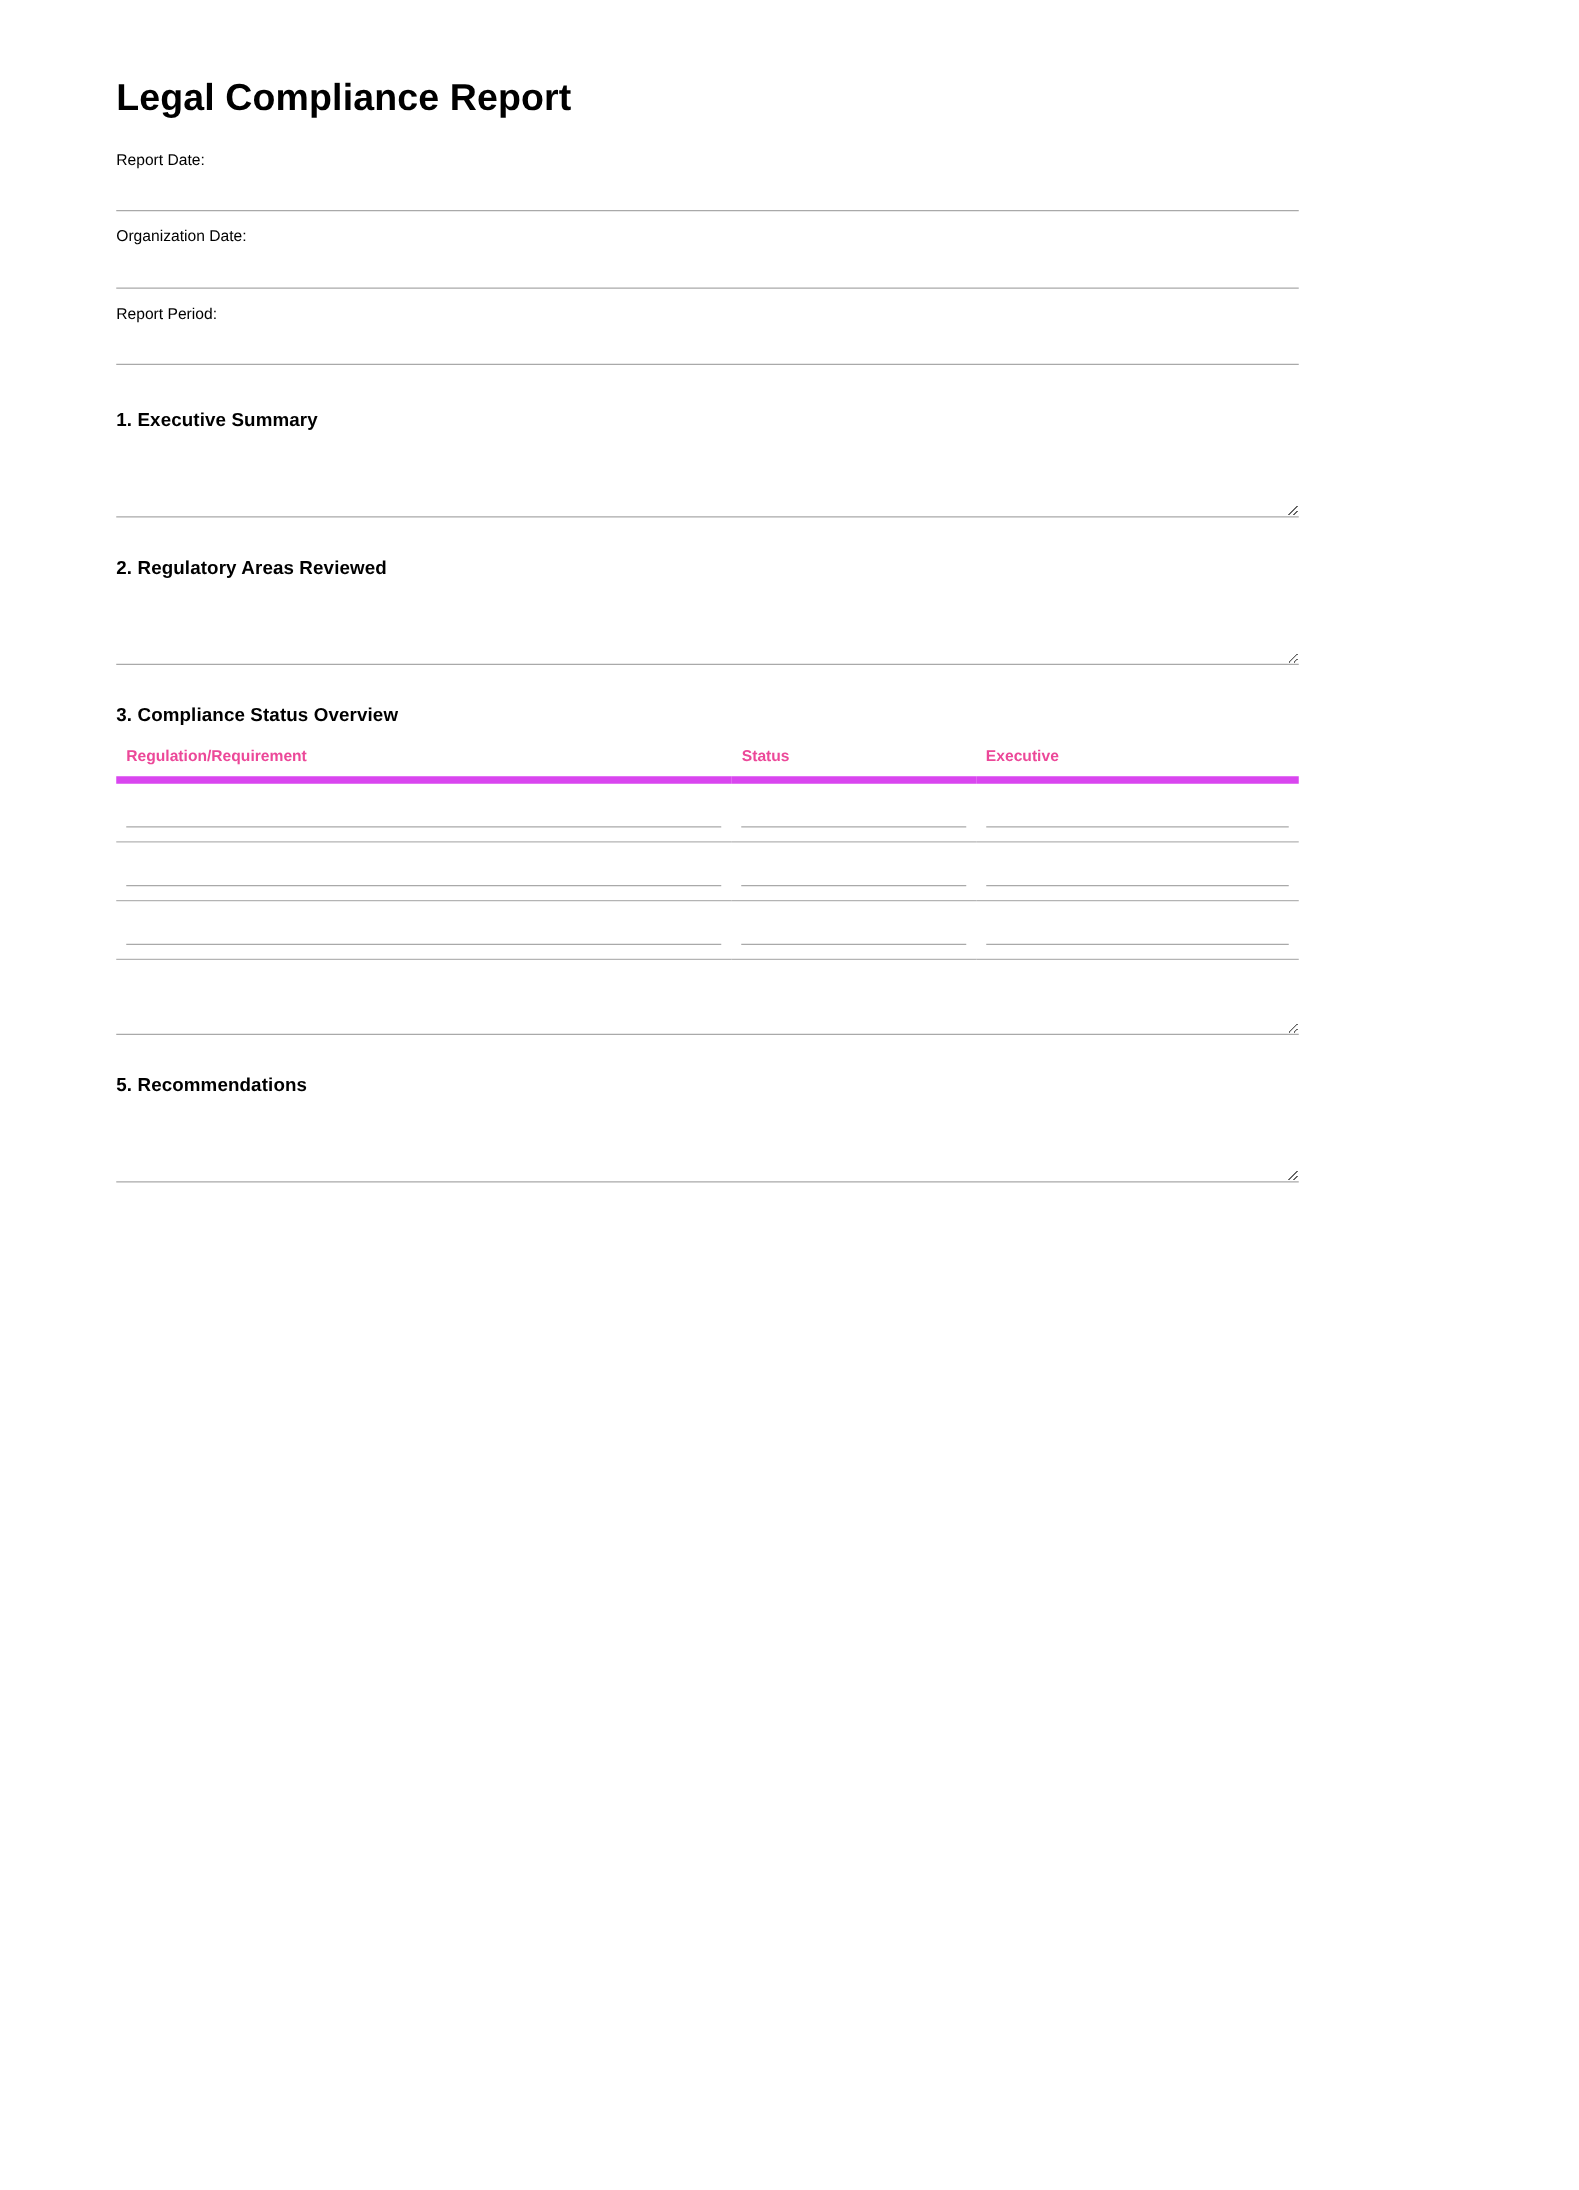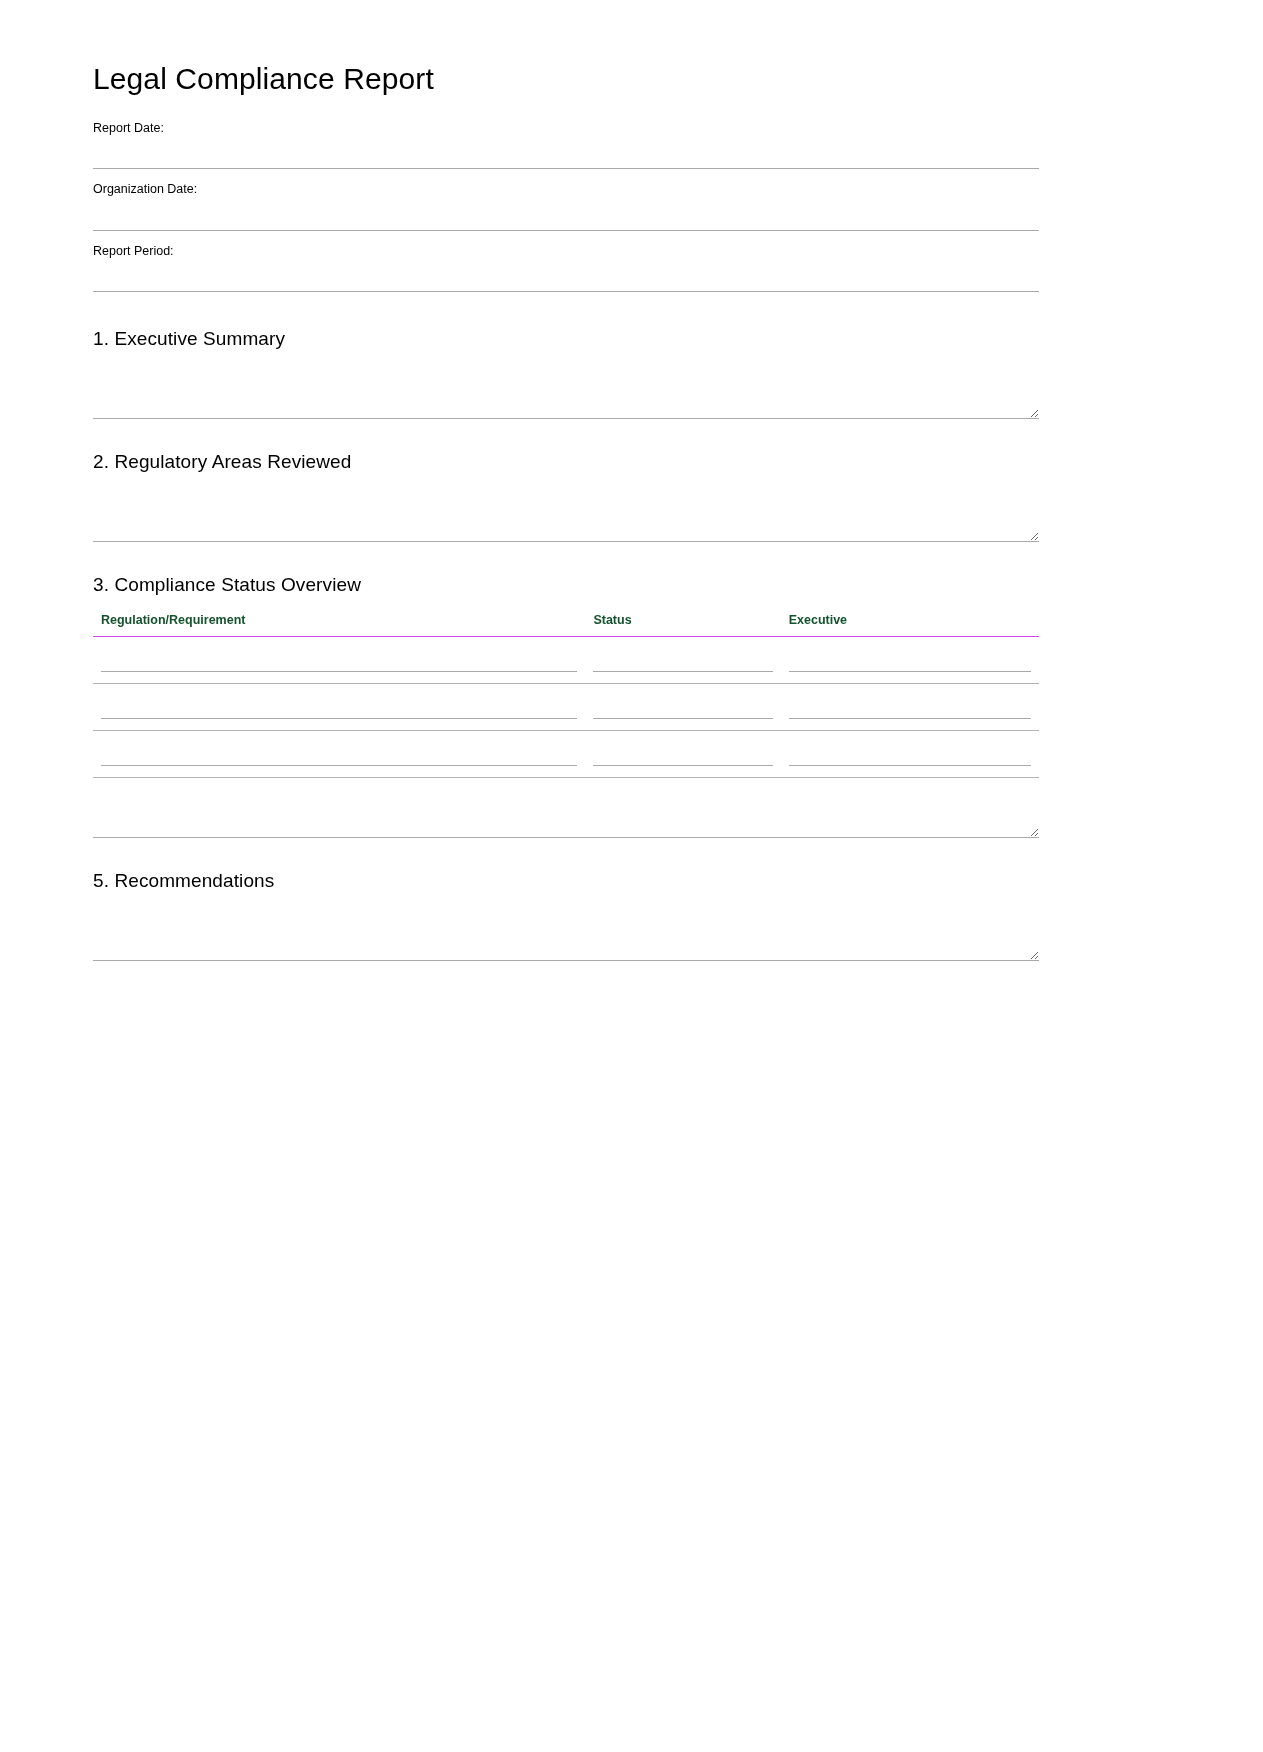--- a/index.html
+++ b/index.html
@@ -20,21 +20,21 @@
     width: 1263px;
     min-height: 1752px;
     box-sizing: border-box;
     padding: 62px 224px 40px 93px;
     background: #ffffff;
     position: relative;
   }
 
   .doc-title {
     font-size: 30px;
-    font-weight: normal;
+    font-weight: bold;
     letter-spacing: 0.1px;
     margin: 0 0 24px 0;
     line-height: 1.15;
     color: #000;
   }
 
   
   .field-block {
     margin: 0 0 13px 0;
   }
@@ -56,22 +56,22 @@
     font-family: "Liberation Sans", sans-serif;
     font-size: 12.5px;
     color: #000;
     height: 31px;
     padding: 0 2px;
     margin: 0;
   }
 
   
   .section-heading {
-    font-size: 19px;
-    font-weight: normal;
+    font-size: 15px;
+    font-weight: bold;
     letter-spacing: 0.1px;
     margin: 32px 0 14px 0;
     line-height: 1.2;
     color: #000;
   }
   .section-heading.first {
     margin-top: 36px;
   }
 
   
@@ -99,22 +99,22 @@
     width: 100%;
     border-collapse: collapse;
     margin: 0 0 6px 0;
     table-layout: fixed;
   }
   .compliance-table th {
     text-align: left;
     font-size: 12.5px;
     font-weight: bold;
     padding: 2px 8px 9px 8px;
-    border-bottom: 1px solid #d946ef;
-    color: #14532d;
+    border-bottom: 6px solid #d946ef;
+    color: #ec4899;
     vertical-align: bottom;
   }
   .compliance-table td {
     padding: 10px 8px 11px 8px;
     border-bottom: 1px solid #b4b4b4;
     vertical-align: middle;
   }
   .compliance-table tr:last-child td {
     border-bottom: 1px solid #b4b4b4;
   }

